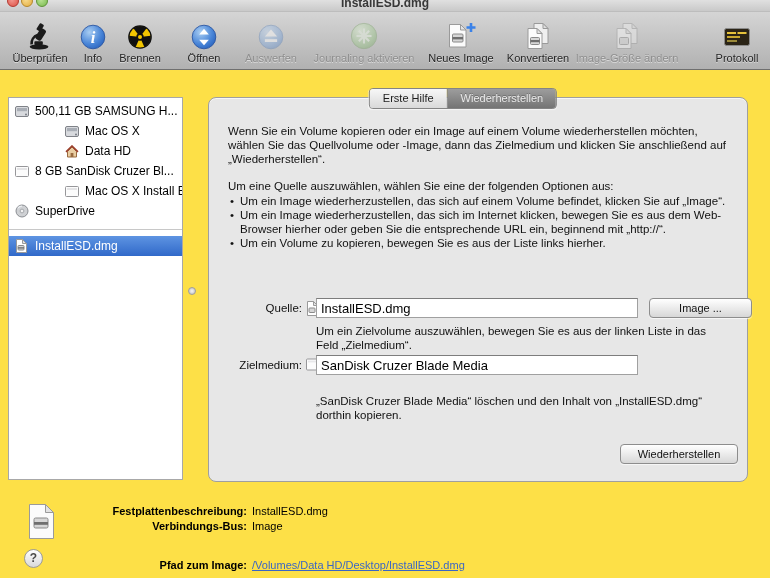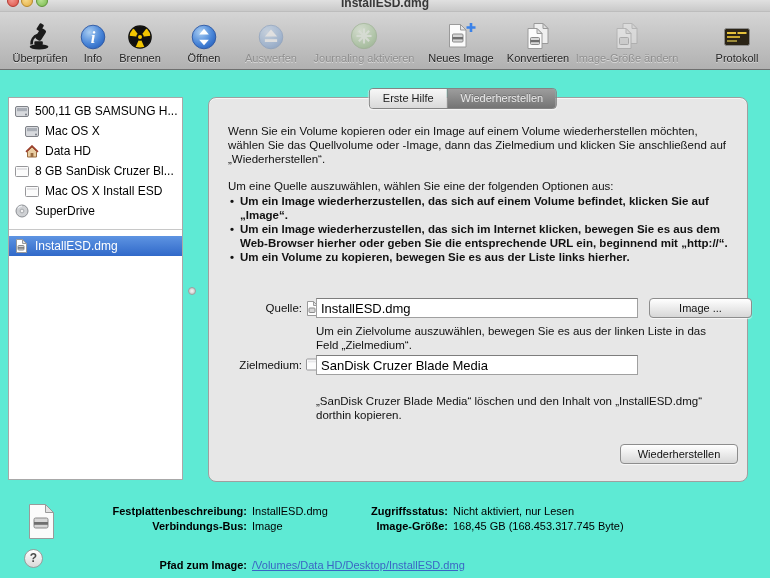--- a/index.html
+++ b/index.html
@@ -1,20 +1,20 @@
 <!DOCTYPE html>
 <html><head>
 <meta charset="utf-8">
 <style>
   * { box-sizing: border-box; margin: 0; padding: 0; }
   html,body { background:#555; }
   body { font-family:"Liberation Sans", sans-serif; }
   .window {
     position:relative; width:770px; height:578px; overflow:hidden;
-    background:#5eead4; font-family:"Liberation Sans", sans-serif;
+    background:#fde047; font-family:"Liberation Sans", sans-serif;
   }
   
   .titlebar {
     position:absolute; top:0; left:0; right:0; height:12px;
     background:linear-gradient(#e0e0e0,#c9c9c9); overflow:hidden;
     border-bottom:1px solid #bdbdbd;
   }
   .traffic { position:absolute; top:-5px; width:12px; height:12px; border-radius:50%; }
   .t-red    { left:7px;  background:radial-gradient(circle at 4px 4px,#f2978f,#dd4f43); border:1px solid #b33a31;}
   .t-yellow { left:21px; background:radial-gradient(circle at 4px 4px,#f7d98d,#e3ac3c); border:1px solid #b5872c;}
@@ -48,42 +48,42 @@
     background:linear-gradient(#f7f7f7,#d9d9d9); white-space:nowrap;
   }
   .tab + .tab { border-left:1px solid #848484; }
   .tab.active { background:linear-gradient(#9d9d9d,#747474); color:#ebebeb; text-shadow:0 -1px 0 rgba(0,0,0,.25); }
   
   .sidebar {
     position:absolute; left:8px; top:97px; width:175px; height:383px;
     background:#fff; border:1px solid #a8a8a8; overflow:hidden;
   }
   .sb-row { display:flex; align-items:center; height:20px; padding-left:6px; font-size:12px; color:#000; white-space:nowrap; }
-  .sb-row.indent1 { padding-left:16px; }
+  .sb-row.indent1 { padding-left:16px;margin-left:40px; }
   .sb-icon { width:15px; height:14px; margin-right:5px; flex:0 0 auto; display:flex; align-items:center; }
   .sb-row.selected {
     background:linear-gradient(#5e94e2,#3069c9); color:#fff;
   }
   .sb-sep { border-top:1px solid #c8c8c8; margin:8px 0 6px; }
   
   .split-dot {
     position:absolute; left:188px; top:287px; width:8px; height:8px; border-radius:50%;
     background:radial-gradient(circle at 3px 3px,#f5f5f5,#b9b9b9); border:1px solid #9e9e9e;
   }
   
   .panel {
     position:absolute; left:208px; top:97px; width:540px; height:385px;
     background:#e7e7e7; border:1px solid #9f9f9f; border-radius:8px;
     box-shadow:inset 0 1px 0 rgba(255,255,255,.65);
     font-size:11.5px; color:#111;
   }
   .panel-flow { position:absolute; top:26px; left:19px; right:15px; line-height:14px; }
   .p-intro { margin-bottom:13px; }
   .p-heading { margin-bottom:1px; }
-  .p-bullets { list-style:none;font-weight:bold; }
+  .p-bullets { list-style:none; }
   .p-bullets li { position:relative; padding-left:12px; }
   .p-bullets li::before { content:"•"; position:absolute; left:2px; }
   .form-label { position:absolute; left:0; width:93px; text-align:right; line-height:20px; font-size:11.5px; color:#111; }
   .fld {
     position:absolute; left:107px; width:322px; height:20px;
     border:1px solid #a0a0a0; border-top-color:#7d7d7d; background:#fff;
     font-family:"Liberation Sans", sans-serif; font-size:13px; color:#000; padding:0 4px;
   }
   .fld-icon { position:absolute; left:97px; top:3px; }
   .row-quelle { position:absolute; top:200px; left:0; right:0; height:22px; }
@@ -426,25 +426,19 @@
 
   <div class="help-btn">?</div>
 
   <div class="fgrid fg-left">
     <span class="f-label">Festplattenbeschreibung:</span>
     <span class="f-value">InstallESD.dmg</span>
     <span class="f-label">Verbindungs-Bus:</span>
     <span class="f-value">Image</span>
   </div>
 
-  <div class="fgrid fg-right">
-    <span class="f-label">Zugriffsstatus:</span>
-    <span class="f-value">Nicht aktiviert, nur Lesen</span>
-    <span class="f-label">Image-Größe:</span>
-    <span class="f-value">168,45 GB (168.453.317.745 Byte)</span>
-  </div>
 
   <div class="fgrid fg-path">
     <span class="f-label">Pfad zum Image:</span>
     <span class="f-value f-link">/Volumes/Data HD/Desktop/InstallESD.dmg</span>
   </div>
 
 </div>
 
 </body></html>

